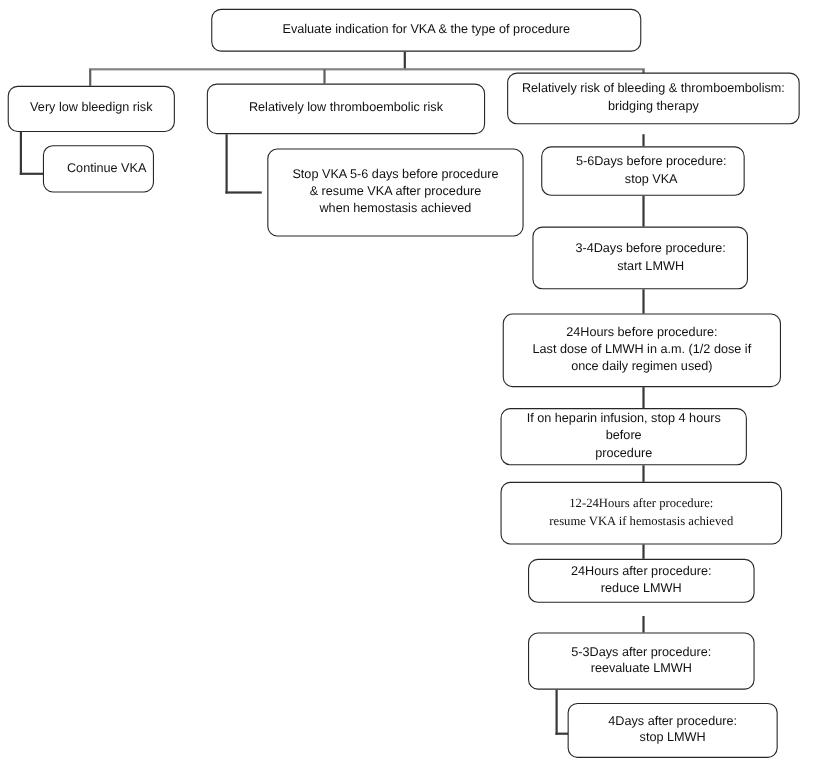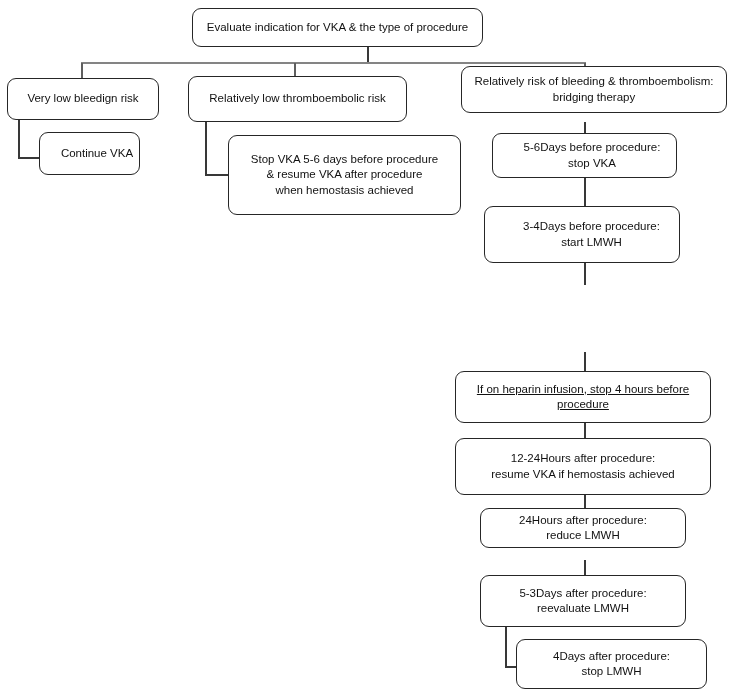--- a/index.html
+++ b/index.html
@@ -63,46 +63,49 @@
   <div class="line" style="left:584px; top:178px; width:2px; height:28px;"></div>
   <div class="line" style="left:584px; top:263px; width:2px; height:22px;"></div>
   <div class="line" style="left:584px; top:352px; width:2px; height:19px;"></div>
   <div class="line" style="left:584px; top:423px; width:2px; height:15px;"></div>
   <div class="line" style="left:584px; top:495px; width:2px; height:13px;"></div>
   <div class="line" style="left:584px; top:560px; width:2px; height:15px;"></div>
 
   <div class="line" style="left:505px; top:627px; width:2px; height:41px;"></div>
   <div class="line" style="left:505px; top:666px; width:35px; height:2px;"></div>
 
-  <div class="node" style="left:192px; top:8px; width:291px; height:39px;">Evaluate indication for VKA &amp; the type of procedure</div>
+  <div class="node" style="left:192px; top:8px; width:391px; height:39px;">Evaluate indication for VKA &amp; the type of procedure</div>
 
   <div class="node" style="left:7px; top:78px; width:152px; height:42px;">Very low bleedign risk</div>
 
   <div class="node" style="left:39px; top:132px; width:101px; height:43px;padding-left:20px;">Continue VKA</div>
 
-  <div class="node" style="left:188px; top:76px; width:219px; height:46px;">Relatively low thromboembolic risk</div>
+  <div class="node" style="left:188px; top:76px; width:253px; height:46px;">Relatively low thromboembolic risk</div>
 
-  <div class="node" style="left:228px; top:135px; width:233px; height:80px;">Stop VKA 5-6 days before procedure
+  <div class="node" style="left:243px; top:135px; width:233px; height:80px;">Stop VKA 5-6 days before procedure
 &amp; resume VKA after procedure
 when hemostasis achieved</div>
 
   <div class="node" style="left:461px; top:66px; width:266px; height:47px;">Relatively risk of bleeding &amp; thromboembolism:
 bridging therapy</div>
 
   <div class="node" style="left:492px; top:133px; width:185px; height:45px;padding-left:20px;">5-6Days before procedure:
 stop VKA</div>
 
   <div class="node" style="left:484px; top:206px; width:196px; height:57px;padding-left:24px;">3-4Days before procedure:
 start LMWH</div>
 
+  <div class="node" style="left:457px; top:285px; width:253px; height:67px;">24Hours before procedure:
+Last dose of LMWH in a.m. (1/2 dose if
+once daily regimen used)</div>
 
-  <div class="node" style="left:455px; top:371px; width:256px; height:52px;text-decoration:underline;">If on heparin infusion, stop 4 hours before
+  <div class="node" style="left:455px; top:371px; width:224px; height:52px;">If on heparin infusion, stop 4 hours before
 procedure</div>
 
-  <div class="node" style="left:455px; top:438px; width:256px; height:57px;">12-24Hours after procedure:
+  <div class="node" style="left:455px; top:438px; width:256px; height:57px;font-family:Liberation Serif, serif;">12-24Hours after procedure:
 resume VKA if hemostasis achieved</div>
 
   <div class="node" style="left:480px; top:508px; width:206px; height:40px;">24Hours after procedure:
 reduce LMWH</div>
 
   <div class="node" style="left:480px; top:575px; width:206px; height:52px;">5-3Days after procedure:
 reevaluate LMWH</div>
 
   <div class="node" style="left:516px; top:639px; width:191px; height:50px;">4Days after procedure:
 stop LMWH</div>

